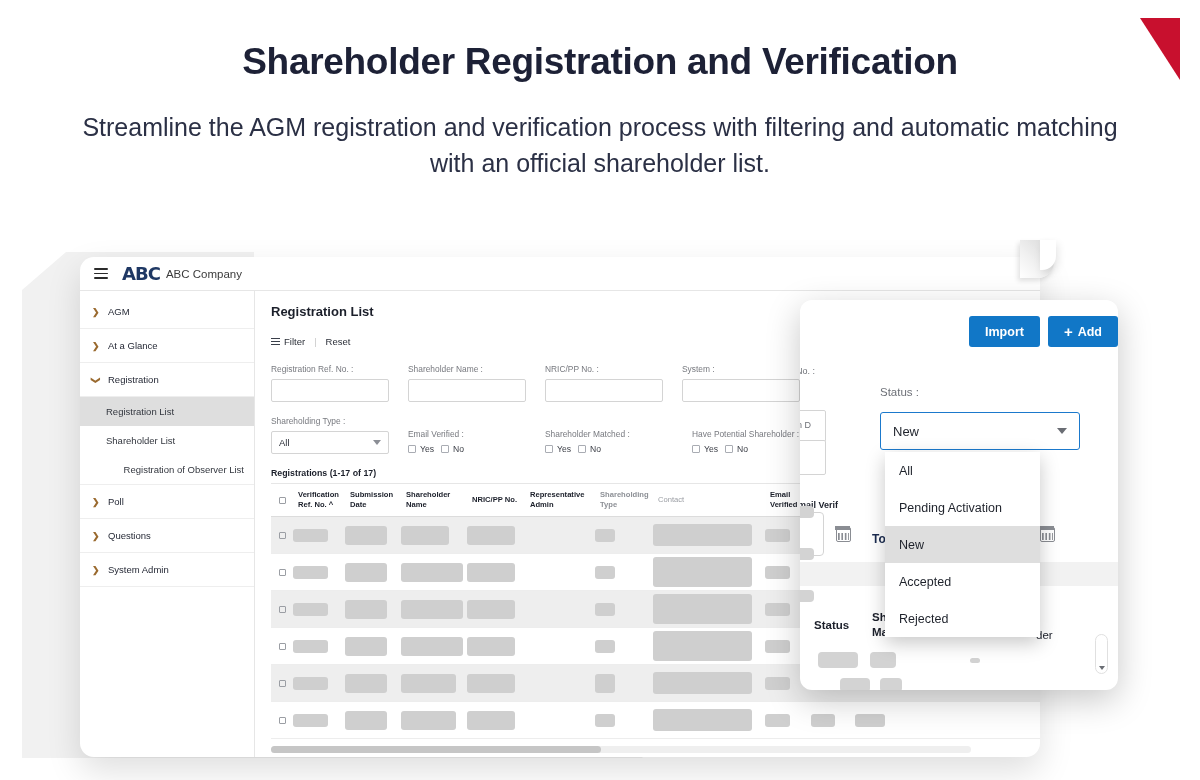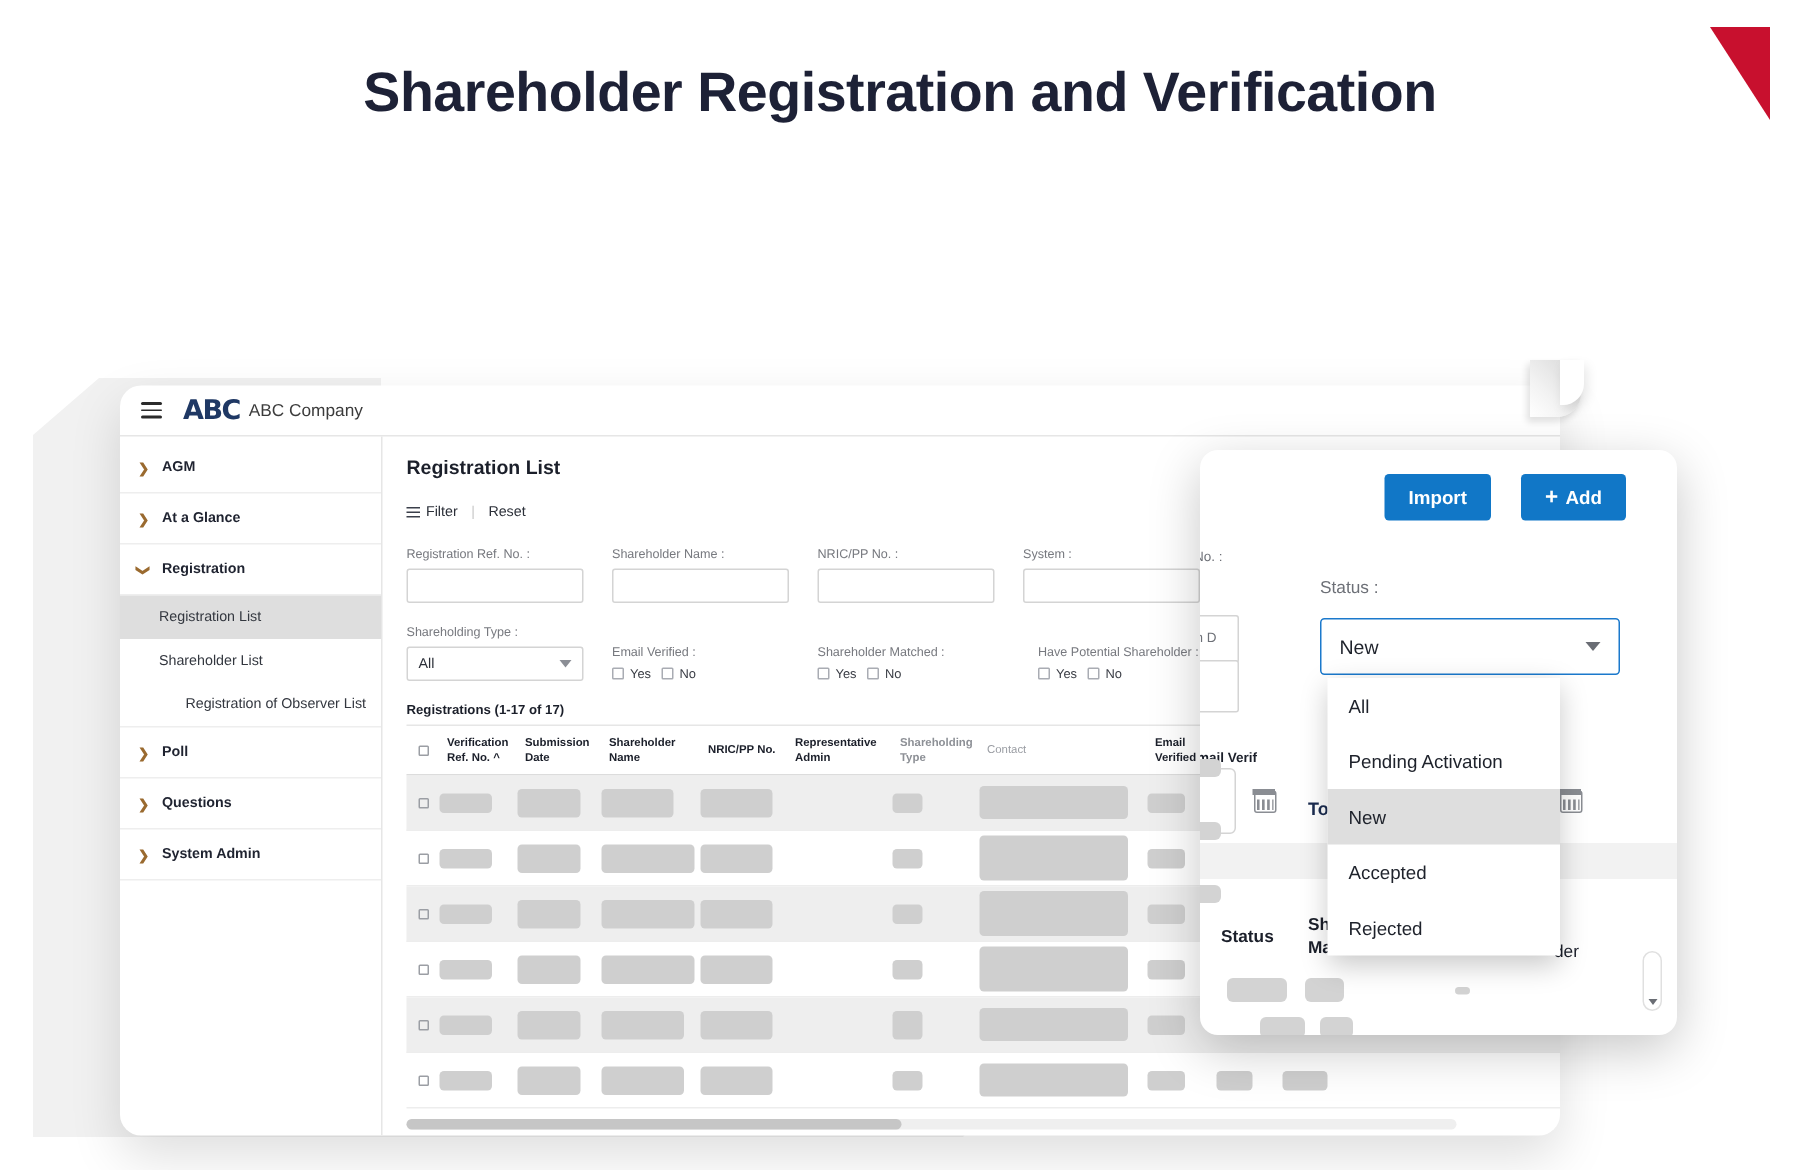--- a/index.html
+++ b/index.html
@@ -89,21 +89,21 @@
 
   
   .sidebar{ width:175px; border-right:1px solid #e6e6e6; padding-top:4px; }
   .nav-group{
     display:flex; align-items:center; gap:9px;
     padding:11px 14px 11px 12px;
     border-bottom:1px solid #eeeeee;
     cursor:pointer;
   }
   .nav-group .chev{ font-size:9px; color:#9a6a2f; font-weight:bold; width:7px; }
-  .nav-group .lbl{ font-size:9.5px; font-weight:bold; color:#1f2330; }
+  .nav-group .lbl{ font-size:9.5px; font-weight:normal; color:#1f2330; }
   .nav-sub{
     font-size:9.5px; color:#33373f;
     padding:9px 10px 9px 26px; cursor:pointer;
   }
   .nav-sub.active{ background:#dedede; font-weight:500; }
   .nav-seplast{ border-bottom:1px solid #eeeeee;text-align:right; }
 
   
   .main{ flex:1; padding:13px 16px 0 16px; position:relative; overflow:hidden;}
   .page-title{ font-size:13px; font-weight:bold; color:#1b1f2a; }
@@ -164,21 +164,21 @@
 
   
   .overlay{
     position:absolute; left:800px; top:300px;
     width:318px; height:390px;
     background:#ffffff;
     border-radius:12px;
     box-shadow:0 10px 34px rgba(0,0,0,.22);
     overflow:hidden;
   }
-  .ov-btns{ position:absolute; right:34px; top:16px; display:flex; gap:20px;}
+  .ov-btns{ position:absolute; right:0; top:16px; display:flex; gap:8px;}
   .btn{
     background:#1177C7; color:#fff; font-size:12.5px; font-weight:bold;
     border:none; border-radius:3px; padding:8px 16px; cursor:pointer;
     display:flex; align-items:center; gap:5px;
   }
   .btn .plus{ font-size:15px; font-weight:bold; line-height:1;}
   .ov-status-lbl{ position:absolute; left:80px; top:86px; font-size:11.5px; color:#6d7077;}
   .ov-select{
     position:absolute; left:80px; top:112px; width:200px; height:38px;
     border:1.6px solid #1B79CC; border-radius:3px; background:#fff;
@@ -222,20 +222,21 @@
 </style>
 </head>
 <body>
 
 <div class="page">
 
   <div class="red-corner"></div>
 
   <div class="hero">
     <div class="hero-title">Shareholder Registration and Verification</div>
+    <div class="hero-sub">Streamline the AGM registration and verification process with filtering and automatic matching with an official shareholder list.</div>
   </div>
 
   <div class="slab-left"></div>
   <div class="slab-bottom"></div>
 
   <div class="app-card">
 
     <div class="topbar">
       <div class="burger">
           <i></i>

